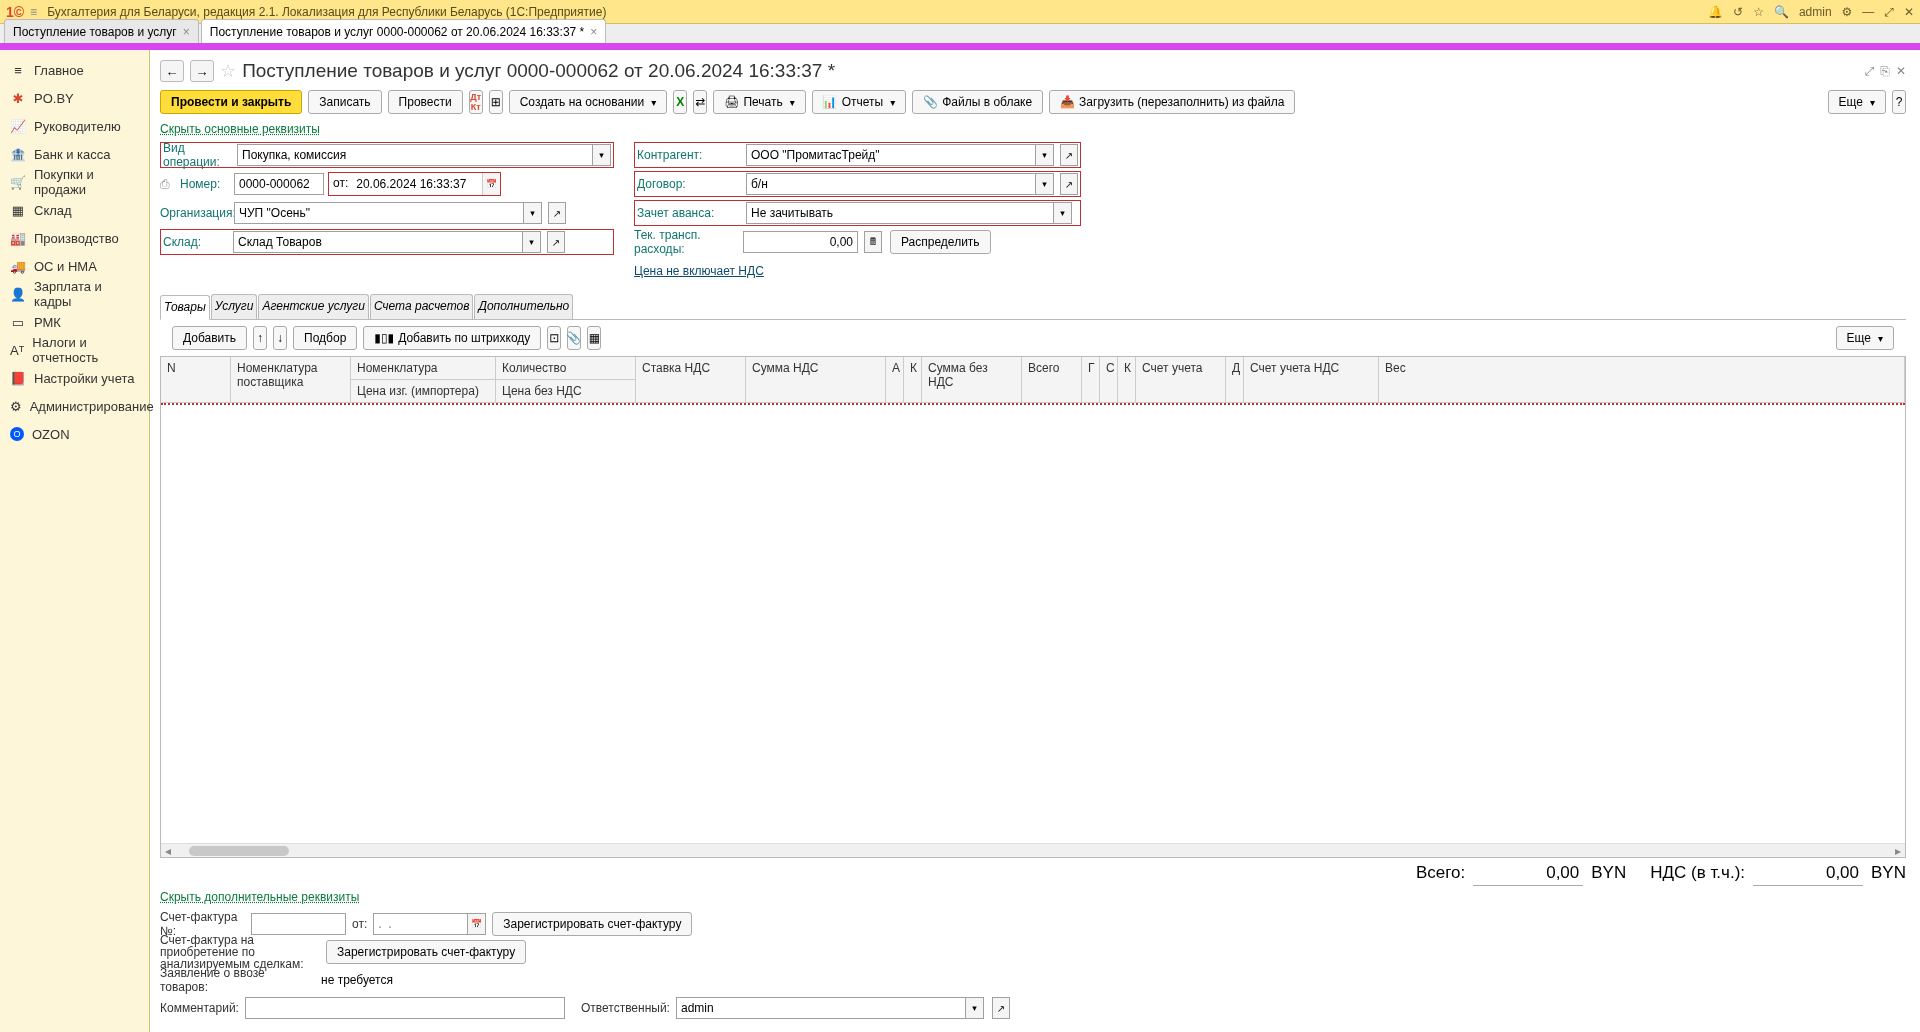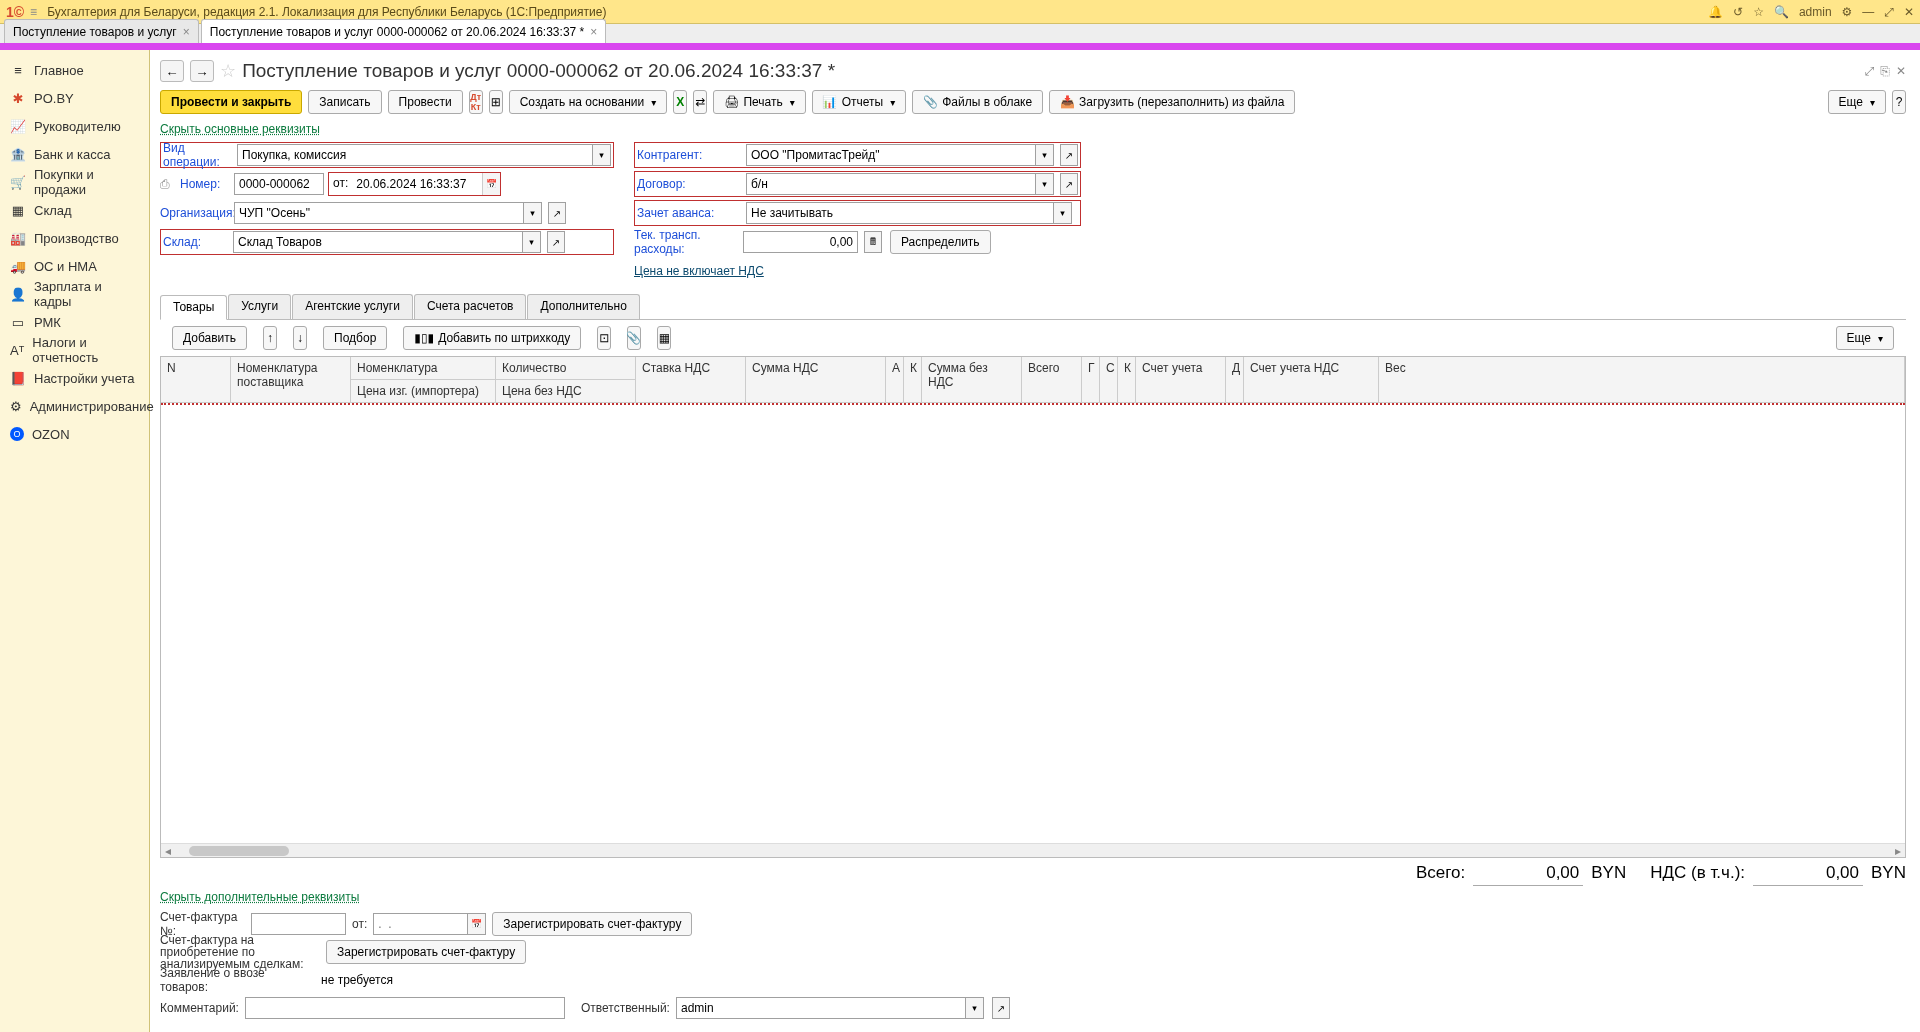--- a/index.html
+++ b/index.html
@@ -44,36 +44,36 @@
 .btn .arrow-down::after { content: "▾"; margin-left: 3px; font-size: 10px; }
 .toolbar-right { margin-left: auto; display: flex; gap: 6px; }
 
 
 .green-link { color: #0b7a3e; text-decoration: underline dotted; cursor: pointer; font-size: 12px; margin: 2px 0 6px; display: inline-block; }
 
 
 .form-grid { display: flex; gap: 20px; margin-bottom: 4px; }
 .form-col { display: flex; flex-direction: column; gap: 3px; }
 .form-row { display: flex; align-items: center; height: 26px; gap: 4px; }
-.form-label { width: 70px; text-align: left; font-size: 12px; color: #1d4ed8; }
+.form-label { width: 70px; text-align: left; font-size: 12px; color: #0f766e; }
 .form-label.w2 { width: 105px; }
 .input-group { display: flex; align-items: center; }
 .input { height: 22px; border: 1px solid #a0a0a0; padding: 0 4px; font-size: 12px; background: #fff; }
 .input.rb { border: 1px solid #a0a0a0; }
 .dd-btn { width: 18px; height: 22px; border: 1px solid #a0a0a0; border-left: none; background: #f5f5f5; cursor: pointer; font-size: 9px; display:flex; align-items:center; justify-content:center; }
 .ext-btn { width: 18px; height: 22px; border: 1px solid #a0a0a0; background: #f5f5f5; cursor: pointer; margin-left: 2px; font-size: 10px; display:flex; align-items:center; justify-content:center; }
 .blue-link { color: #0c4a6e; text-decoration: underline; cursor: pointer; font-size: 12px; }
 
 
 .doc-tabs { display: flex; height: 26px; border-bottom: 1px solid #bbb; margin-top: 6px; }
-.doc-tab { padding: 4px 12px; border: 1px solid #bbb; border-bottom: none; background: #eee; cursor: pointer; font-size: 12px; border-radius: 3px 3px 0 0; margin-right: 1px; }
+.doc-tab { padding: 4px 3px; border: 1px solid #bbb; border-bottom: none; background: #eee; cursor: pointer; font-size: 12px; border-radius: 3px 3px 0 0; margin-right: 1px; font-style: italic; }
 .doc-tab.active { background: #fff; border-bottom: 1px solid #fff; position: relative; top: 1px; }
 
 
-.sub-toolbar { display: flex; align-items: flex-start; gap: 16px; padding: 6px 12px; }
+.sub-toolbar { display: flex; align-items: flex-start; gap: 6px; padding: 6px 12px; }
 
 
 .table-wrap { flex: 1; border: 1px solid #bbb; overflow: auto; min-height: 200px; display:flex; flex-direction:column; }
 .thead { display: flex; background: #f4f4f4; border-bottom: 1px solid #ccc; }
 .th-group { display:flex; flex-direction:column; border-right: 1px solid #ccc; }
 .th { padding: 4px 6px; font-size: 12px; color: #333; }
 .th.sub { border-top: 1px solid #ccc; }
 .tbody { flex:1; background:#fff; }
 .tbody .row-placeholder { height: 2px; border-bottom: 2px dotted #c03030; margin-top: 0; }
 

